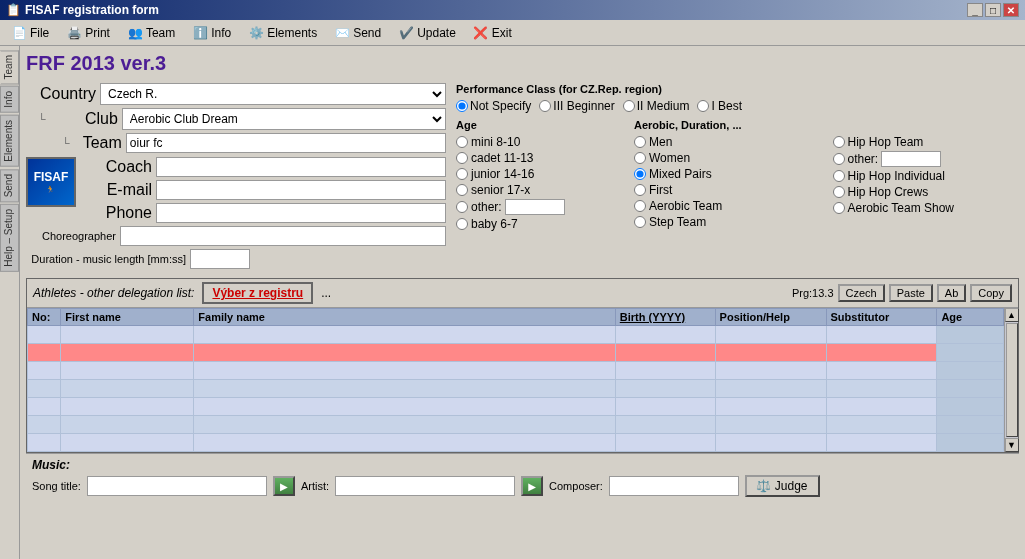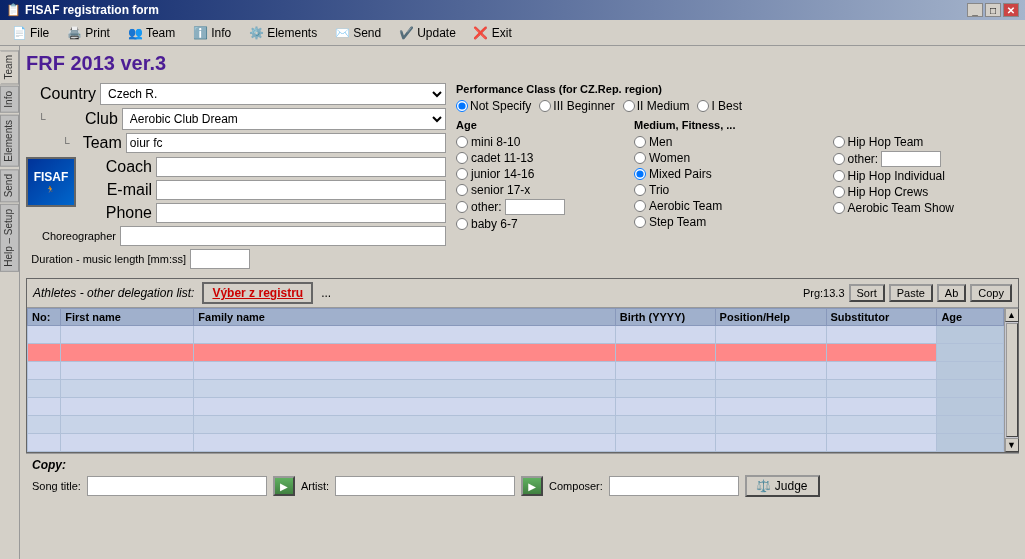--- a/index.html
+++ b/index.html
@@ -502,39 +502,39 @@
               <span>other:</span>
               <input type="text" class="text-input-inline" style="">
             </div>
             <label class="checkbox-item">
                 <input type="radio" name="age" style="">
                 <span>baby 6-7</span>
               </label>
           </div>
 
           <div id="aerobic-col">
-            <div class="section-title">Medium, Fitness, ...</div>
+            <div class="section-title">Aerobic, Duration, ...</div>
             <div style="display:flex;gap:12px;">
 
               <div style="flex:1;">
                 <label class="checkbox-item">
                     <input type="radio" name="aero" style="">
                     <span>Men</span>
                   </label>
                 <label class="checkbox-item">
                     <input type="radio" name="aero" style="">
                     <span>Women</span>
                   </label>
                 <label class="checkbox-item">
                     <input type="radio" name="aero" checked="" style="">
                     <span>Mixed Pairs</span>
                   </label>
                 <label class="checkbox-item">
                     <input type="radio" name="aero" style="">
-                    <span>Trio</span>
+                    <span>First</span>
                   </label>
                 <label class="checkbox-item">
                     <input type="radio" name="aero" style="">
                     <span>Aerobic Team</span>
                   </label>
                 <label class="checkbox-item">
                     <input type="radio" name="aero" style="">
                     <span>Step Team</span>
                   </label>
               </div>
@@ -570,35 +570,35 @@
 
     <div id="athletes-section">
       <div id="athletes-header">
         <div id="athletes-header-left">
           <span class="athletes-label">Athletes - other delegation list:</span>
           <button class="btn-registry">Výber z registru</button>
           <span>...</span>
         </div>
         <div id="athletes-header-right">
           <span class="prg-label">Prg:13.3</span>
-          <button class="action-btn">Sort</button>
+          <button class="action-btn">Czech</button>
           <button class="action-btn">Paste</button>
           <button class="action-btn">Ab</button>
           <button class="action-btn">Copy</button>
         </div>
       </div>
       <div style="display:flex;">
         <div style="flex:1;overflow:hidden;">
           <table id="athletes-table">
             <thead>
               <tr>
                 <th style="width:30px;">No:</th>
                 <th style="width:120px;">First name</th>
                 <th style="width:380px;">Family name</th>
-                <th style="width:90px;">Birth (YYYY)</th>
+                <th style="width:90px;text-decoration:underline;">Birth (YYYY)</th>
                 <th style="width:100px;">Position/Help</th>
                 <th style="width:100px;">Substitutor</th>
                 <th style="width:60px;">Age</th>
               </tr>
             </thead>
             <tbody id="athletes-tbody">
             <tr>
                   <td></td>
                   <td></td>
                   <td></td>
@@ -666,21 +666,21 @@
         </div>
         <div id="scrollbar-area">
           <div class="scroll-arrow">▲</div>
           <div class="scroll-thumb"></div>
           <div class="scroll-arrow">▼</div>
         </div>
       </div>
     </div>
 
     <div id="music-section">
-      <div id="music-label">Copy:</div>
+      <div id="music-label">Music:</div>
       <div id="music-row">
         <span class="music-field-label">Song title:</span>
         <input type="text" class="music-input" style="width: 180px;">
         <div class="play-btn">▶</div>
         <span class="music-field-label">Artist:</span>
         <input type="text" class="music-input" style="width: 180px;">
         <div class="play-btn">▶</div>
         <span class="music-field-label">Composer:</span>
         <input type="text" class="music-input" style="width: 130px;">
         <button class="judge-btn">

